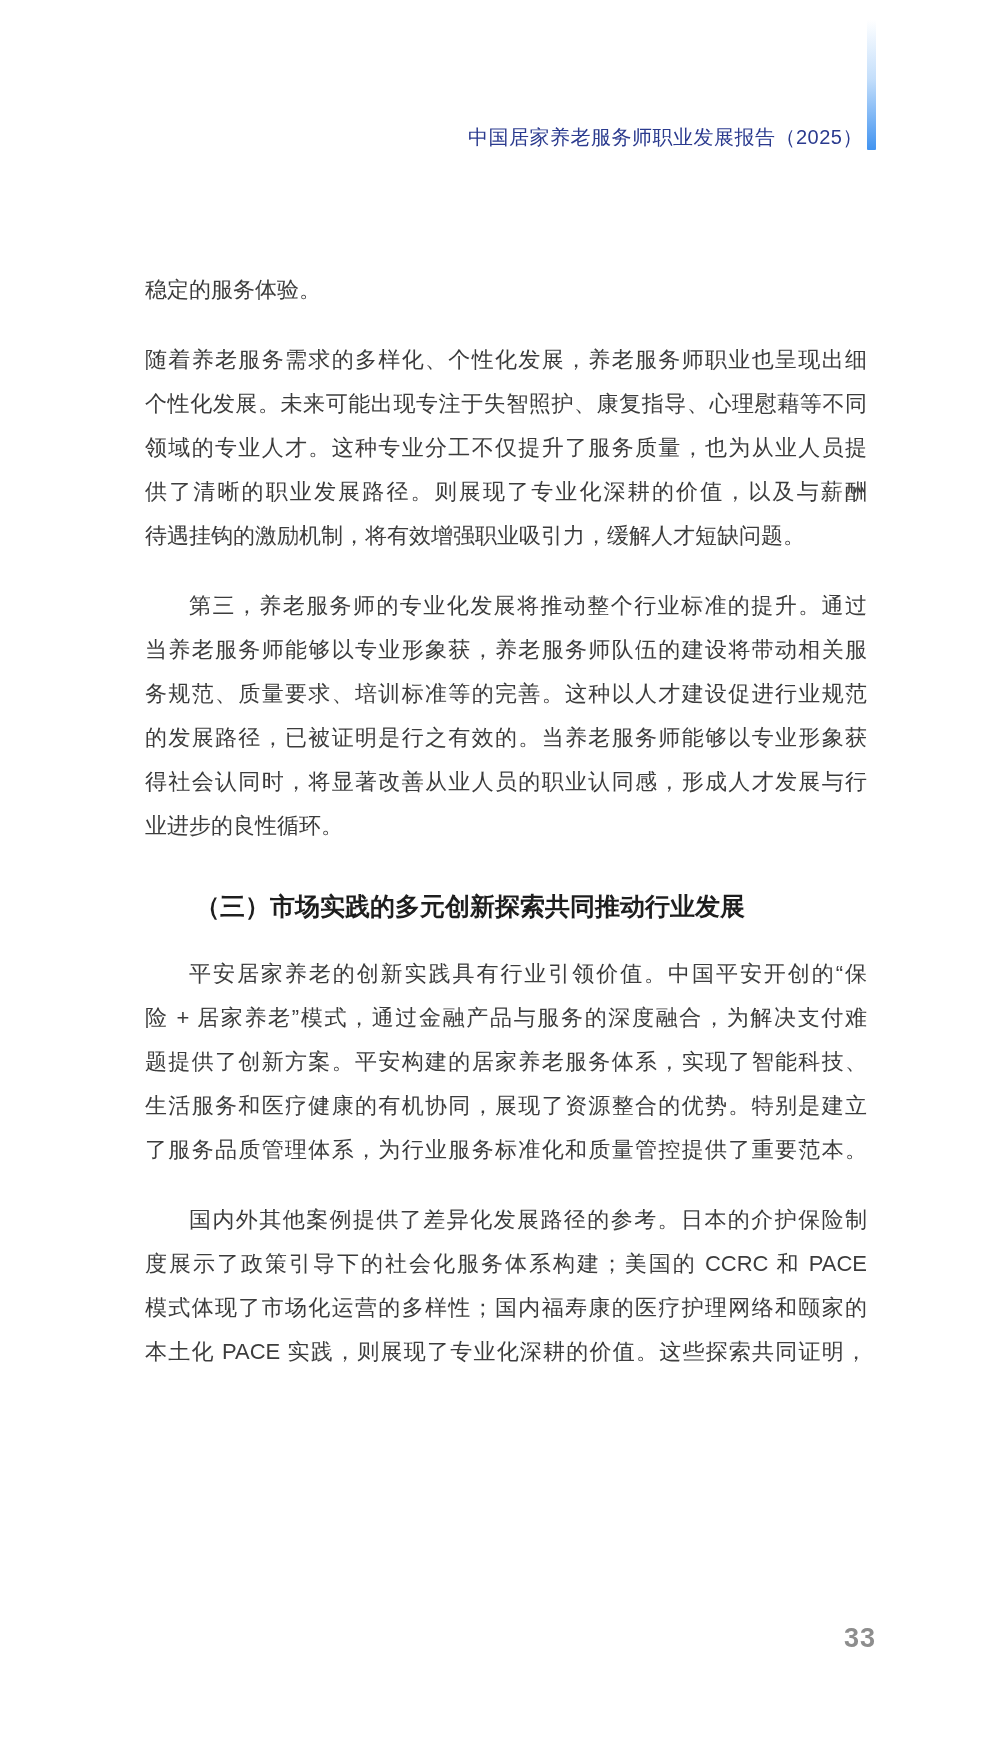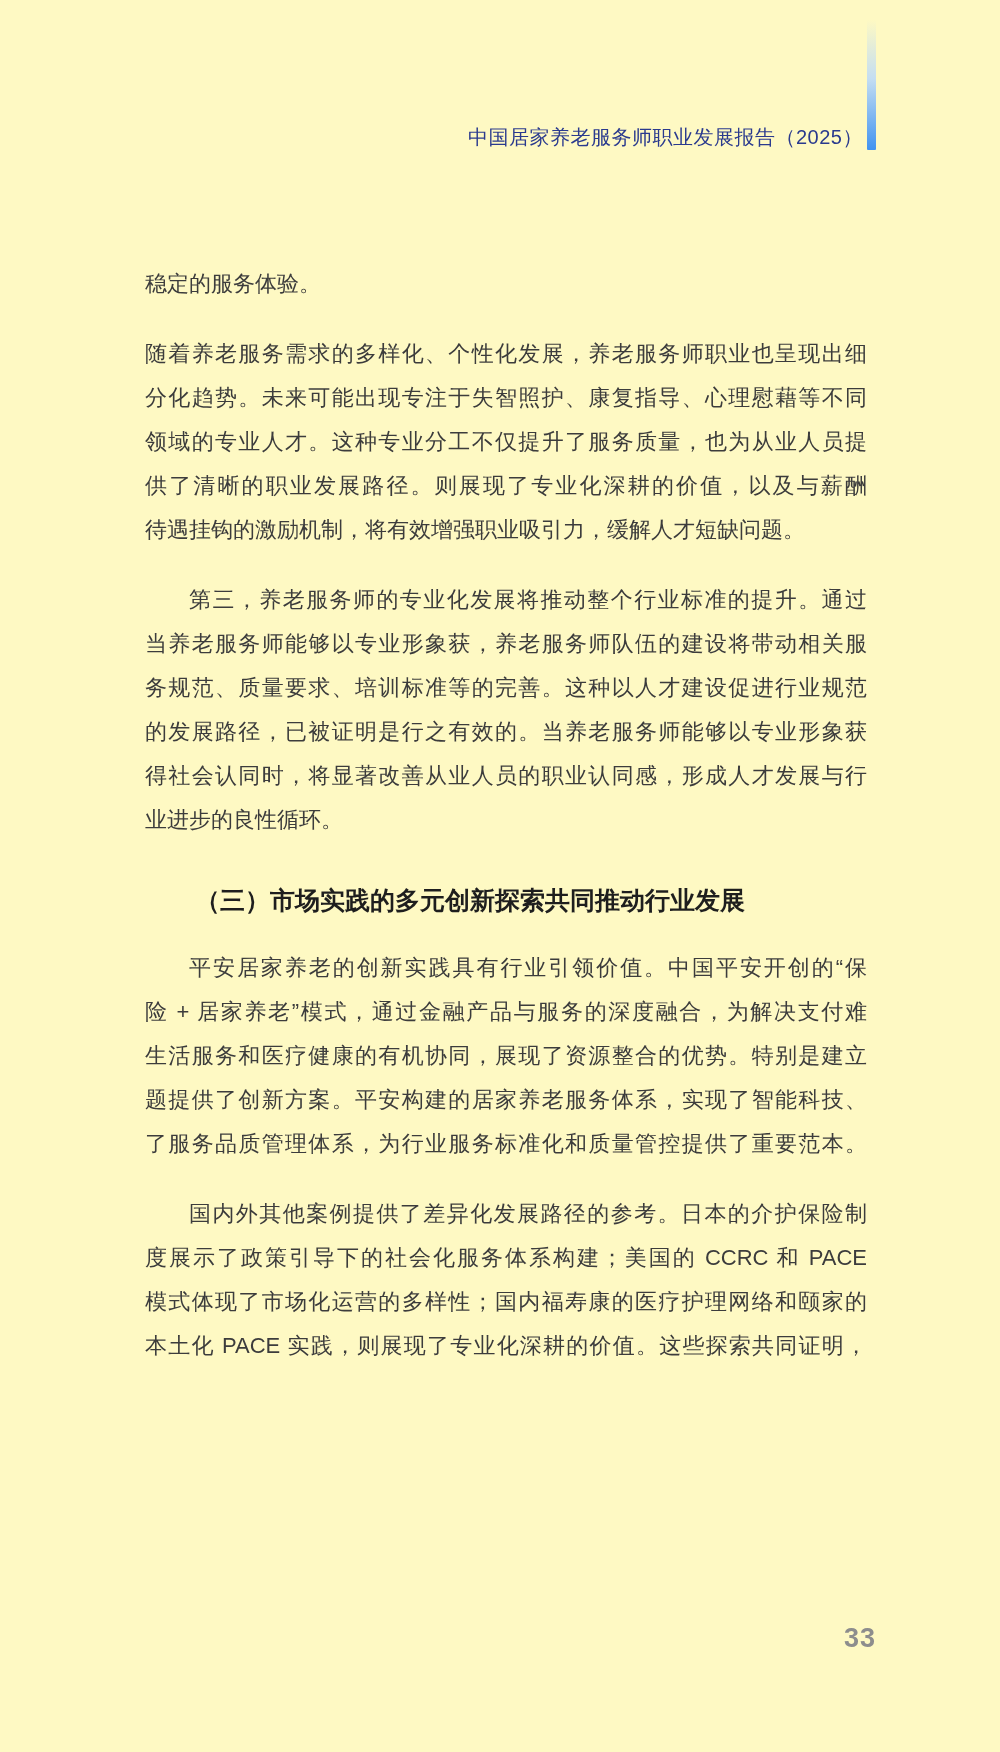--- a/index.html
+++ b/index.html
@@ -1,20 +1,20 @@
 <!DOCTYPE html>
 <html><head>
 <meta charset="utf-8">
 <style>
   html,body{margin:0;padding:0;background:#e9e9e9;}
   .page{
     position:relative;
     width:1000px;height:1752px;
     margin:0 auto;
-    background:#fef9c3;
+    background:#ffffff;
     font-family:"Liberation Sans","DejaVu Sans",sans-serif;
     overflow:hidden;
   }
   
   .header-title{
     position:absolute;
     top:124px;right:137px;
     font-size:20px;line-height:26px;
     color:#2a3a8e;
     letter-spacing:0.5px;
@@ -26,21 +26,21 @@
     width:9px;height:130px;
     background:linear-gradient(to bottom,
       rgba(255,255,255,0) 0%,
       rgba(186,217,250,0.85) 45%,
       #4193f0 100%);
     border-radius:1px;
   }
   
   .page-body{
     position:absolute;
-    left:145px;top:262px;
+    left:145px;top:268px;
     width:722px;
     color:#3c3c3c;
   }
   .block{margin:0 0 26px 0;padding:0;}
   .block .line{
     font-size:22px;
     line-height:44px;
     height:44px;
     text-align:justify;
     text-align-last:justify;
@@ -74,41 +74,41 @@
   <div class="header-title">中国居家养老服务师职业发展报告（2025）</div>
 
   <div class="header-bar"></div>
 
   <div class="page-body">
       <div class="block p">
         <div class="line last">稳定的服务体验。</div>
       </div>
       <div class="block p">
         <div class="line">随着养老服务需求的多样化、个性化发展，养老服务师职业也呈现出细</div>
-        <div class="line">分化趋势。未来可能出现专注于失智照护、康复指导、心理慰藉等不同</div>
+        <div class="line">个性化发展。未来可能出现专注于失智照护、康复指导、心理慰藉等不同</div>
         <div class="line">领域的专业人才。这种专业分工不仅提升了服务质量，也为从业人员提</div>
         <div class="line">供了清晰的职业发展路径。则展现了专业化深耕的价值，以及与薪酬</div>
         <div class="line last">待遇挂钩的激励机制，将有效增强职业吸引力，缓解人才短缺问题。</div>
       </div>
       <div class="block p">
         <div class="line first-indent">第三，养老服务师的专业化发展将推动整个行业标准的提升。通过</div>
         <div class="line">当养老服务师能够以专业形象获，养老服务师队伍的建设将带动相关服</div>
         <div class="line">务规范、质量要求、培训标准等的完善。这种以人才建设促进行业规范</div>
         <div class="line">的发展路径，已被证明是行之有效的。当养老服务师能够以专业形象获</div>
         <div class="line">得社会认同时，将显著改善从业人员的职业认同感，形成人才发展与行</div>
         <div class="line last">业进步的良性循环。</div>
       </div>
       <div class="block h3">
         <div class="line last">（三）市场实践的多元创新探索共同推动行业发展</div>
       </div>
       <div class="block p">
         <div class="line first-indent">平安居家养老的创新实践具有行业引领价值。中国平安开创的“保</div>
         <div class="line">险 + 居家养老”模式，通过金融产品与服务的深度融合，为解决支付难</div>
+        <div class="line">题提供了创新方案。平安构建的居家养老服务体系，实现了智能科技、</div>
         <div class="line">生活服务和医疗健康的有机协同，展现了资源整合的优势。特别是建立</div>
-        <div class="line">题提供了创新方案。平安构建的居家养老服务体系，实现了智能科技、</div>
         <div class="line">了服务品质管理体系，为行业服务标准化和质量管控提供了重要范本。</div>
       </div>
       <div class="block p">
         <div class="line first-indent">国内外其他案例提供了差异化发展路径的参考。日本的介护保险制</div>
         <div class="line">度展示了政策引导下的社会化服务体系构建；美国的 CCRC 和 PACE</div>
         <div class="line">模式体现了市场化运营的多样性；国内福寿康的医疗护理网络和颐家的</div>
         <div class="line">本土化 PACE 实践，则展现了专业化深耕的价值。这些探索共同证明，</div>
       </div>
     </div>
 

